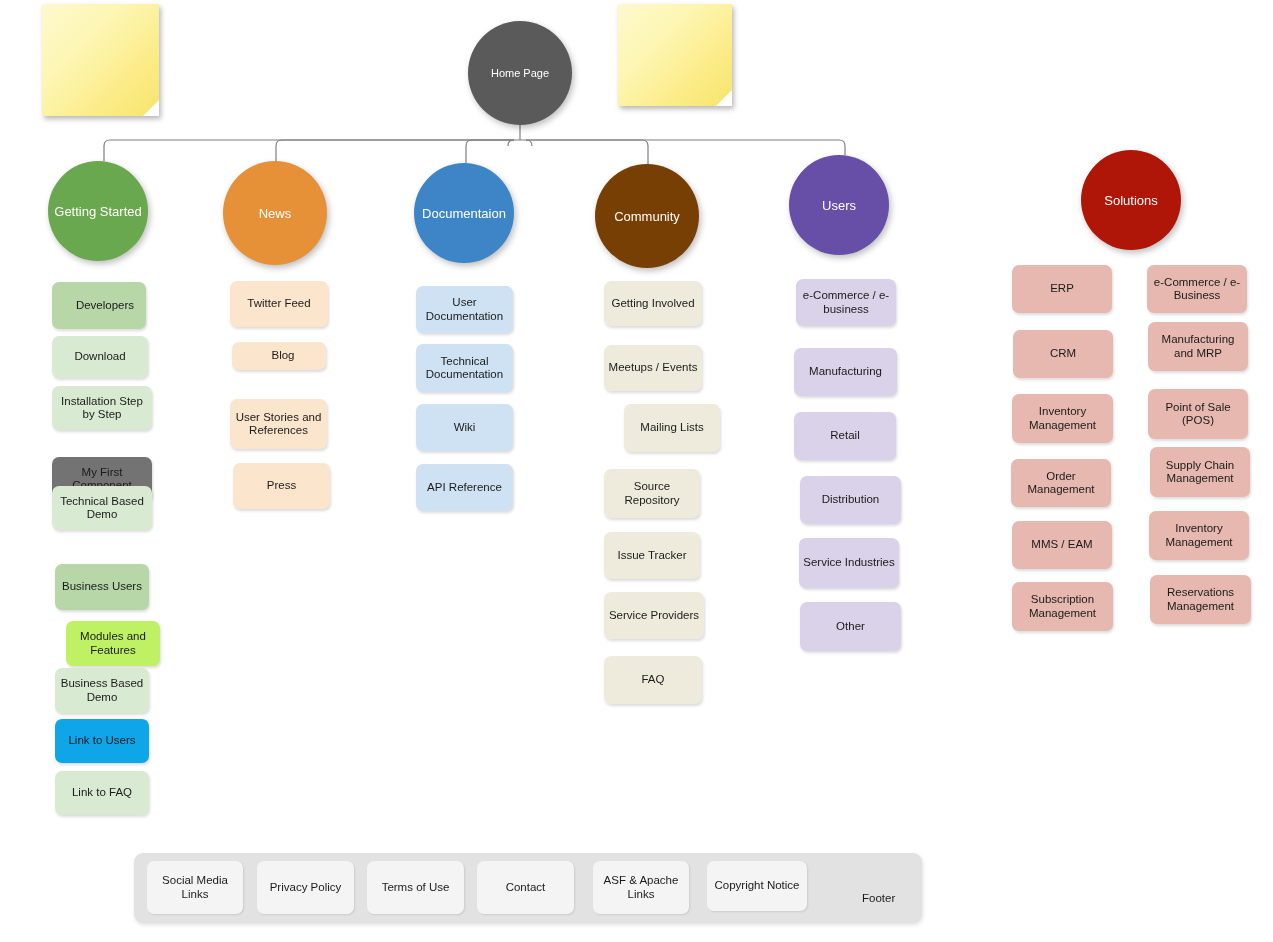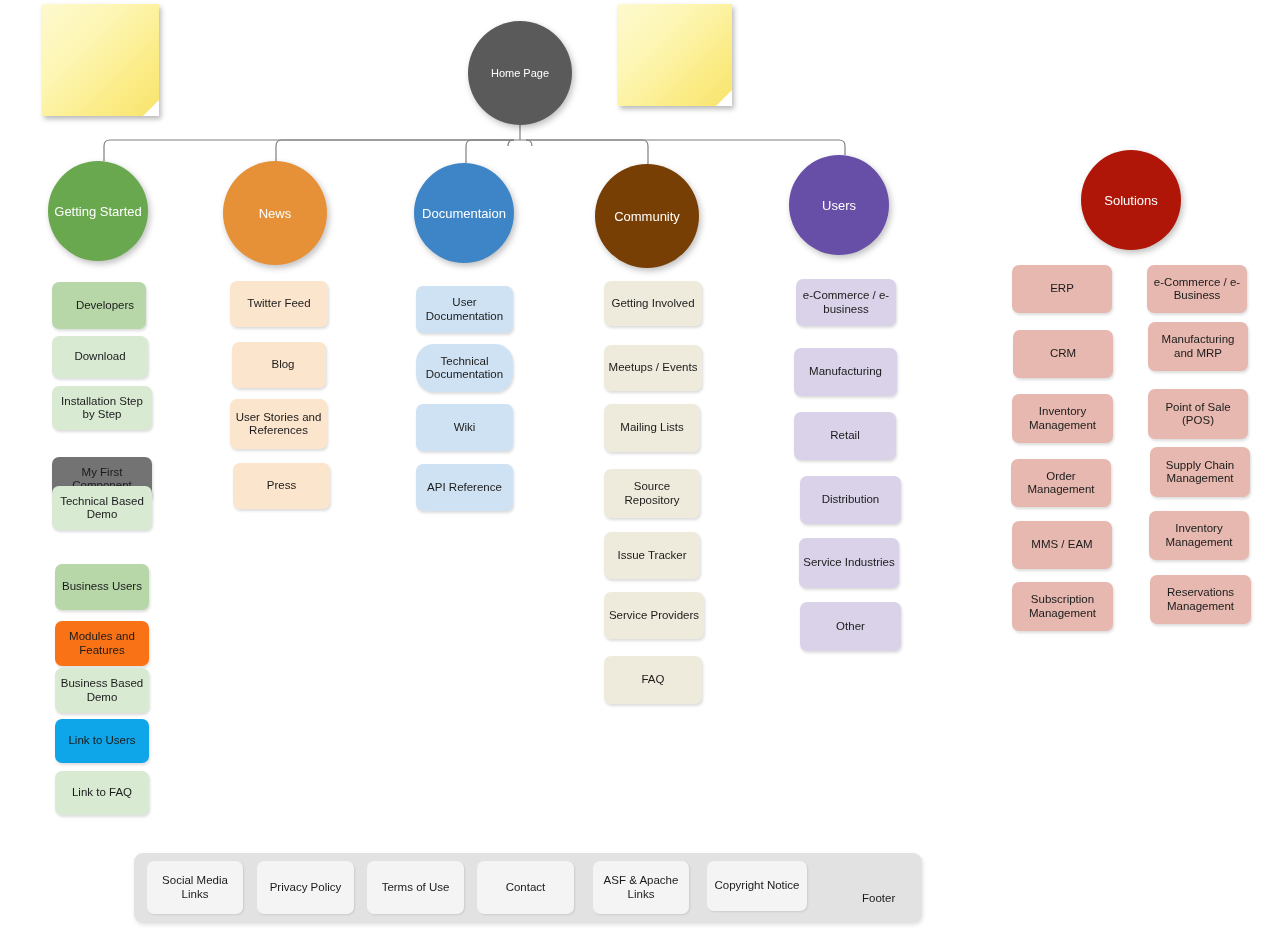--- a/index.html
+++ b/index.html
@@ -168,72 +168,72 @@
       </div>
       <div class="leaf" style="left: 52px; top: 436px; width: 100px; height: 44px; background: #737373; margin-top: 21px;">
         <span>My First Component</span>
       </div>
       <div class="leaf" style="left: 52px; top: 486px; width: 100px; height: 44px; background: rgb(217, 234, 211);">
         <span>Technical Based Demo</span>
       </div>
       <div class="leaf" style="left: 55px; top: 564px; width: 94px; height: 46px; background: rgb(183, 215, 168);">
         <span>Business Users</span>
       </div>
-      <div class="leaf" style="left: 55px; top: 621px; width: 94px; height: 45px; background: #f97316;">
+      <div class="leaf" style="left: 66px; top: 621px; width: 94px; height: 45px; background: #bef264;">
         <span>Modules and Features</span>
       </div>
       <div class="leaf" style="left: 55px; top: 668px; width: 94px; height: 45px; background: rgb(217, 234, 211);">
         <span>Business Based Demo</span>
       </div>
       <div class="leaf" style="left: 55px; top: 719px; width: 94px; height: 44px; background: #0ea5e9;">
         <span>Link to Users</span>
       </div>
       <div class="leaf" style="left: 55px; top: 771px; width: 94px; height: 44px; background: rgb(217, 234, 211);">
         <span>Link to FAQ</span>
       </div>
       <div class="circle" style="left: 223px; top: 161px; width: 104px; height: 104px; background: rgb(230, 145, 56);">
         <span>News</span>
       </div>
       <div class="leaf" style="left: 230px; top: 281px; width: 98px; height: 46px; background: rgb(252, 229, 205);">
         <span>Twitter Feed</span>
       </div>
-      <div class="leaf" style="left: 232px; top: 342px; width: 94px; height: 46px; background: rgb(252, 229, 205); padding-left: 12px;">
+      <div class="leaf" style="left: 232px; top: 342px; width: 94px; height: 28px; background: rgb(252, 229, 205); padding-left: 12px;">
         <span>Blog</span>
       </div>
       <div class="leaf" style="left: 230px; top: 399px; width: 97px; height: 50px; background: rgb(252, 229, 205);">
         <span>User Stories and References</span>
       </div>
       <div class="leaf" style="left: 233px; top: 463px; width: 97px; height: 46px; background: rgb(252, 229, 205);">
         <span>Press</span>
       </div>
       <div class="circle" style="left: 414px; top: 163px; width: 100px; height: 100px; background: rgb(61, 133, 198);">
         <span>Documentaion</span>
       </div>
       <div class="leaf" style="left: 416px; top: 286px; width: 97px; height: 47px; background: rgb(207, 226, 243);">
         <span>User Documentation</span>
       </div>
-      <div class="leaf" style="left: 416px; top: 344px; width: 97px; height: 48px; background: rgb(207, 226, 243); border-radius: 18px;">
+      <div class="leaf" style="left: 416px; top: 344px; width: 97px; height: 48px; background: rgb(207, 226, 243);">
         <span>Technical Documentation</span>
       </div>
       <div class="leaf" style="left: 416px; top: 404px; width: 97px; height: 47px; background: rgb(207, 226, 243);">
         <span>Wiki</span>
       </div>
       <div class="leaf" style="left: 416px; top: 464px; width: 97px; height: 47px; background: rgb(207, 226, 243);">
         <span>API Reference</span>
       </div>
       <div class="circle" style="left: 595px; top: 164px; width: 104px; height: 104px; background: rgb(120, 63, 4);">
         <span>Community</span>
       </div>
       <div class="leaf" style="left: 604px; top: 281px; width: 98px; height: 45px; background: rgb(239, 235, 220);">
         <span>Getting Involved</span>
       </div>
       <div class="leaf" style="left: 604px; top: 345px; width: 98px; height: 46px; background: rgb(239, 235, 220);">
         <span>Meetups / Events</span>
       </div>
-      <div class="leaf" style="left: 604px; top: 404px; width: 96px; height: 48px; background: rgb(239, 235, 220); justify-content: center;">
+      <div class="leaf" style="left: 624px; top: 404px; width: 96px; height: 48px; background: rgb(239, 235, 220); justify-content: center;">
         <span>Mailing Lists</span>
       </div>
       <div class="leaf" style="left: 604px; top: 469px; width: 96px; height: 49px; background: rgb(239, 235, 220);">
         <span>Source Repository</span>
       </div>
       <div class="leaf" style="left: 604px; top: 532px; width: 96px; height: 47px; background: rgb(239, 235, 220);">
         <span>Issue Tracker</span>
       </div>
       <div class="leaf" style="left: 604px; top: 592px; width: 100px; height: 47px; background: rgb(239, 235, 220);">
         <span>Service Providers</span>

